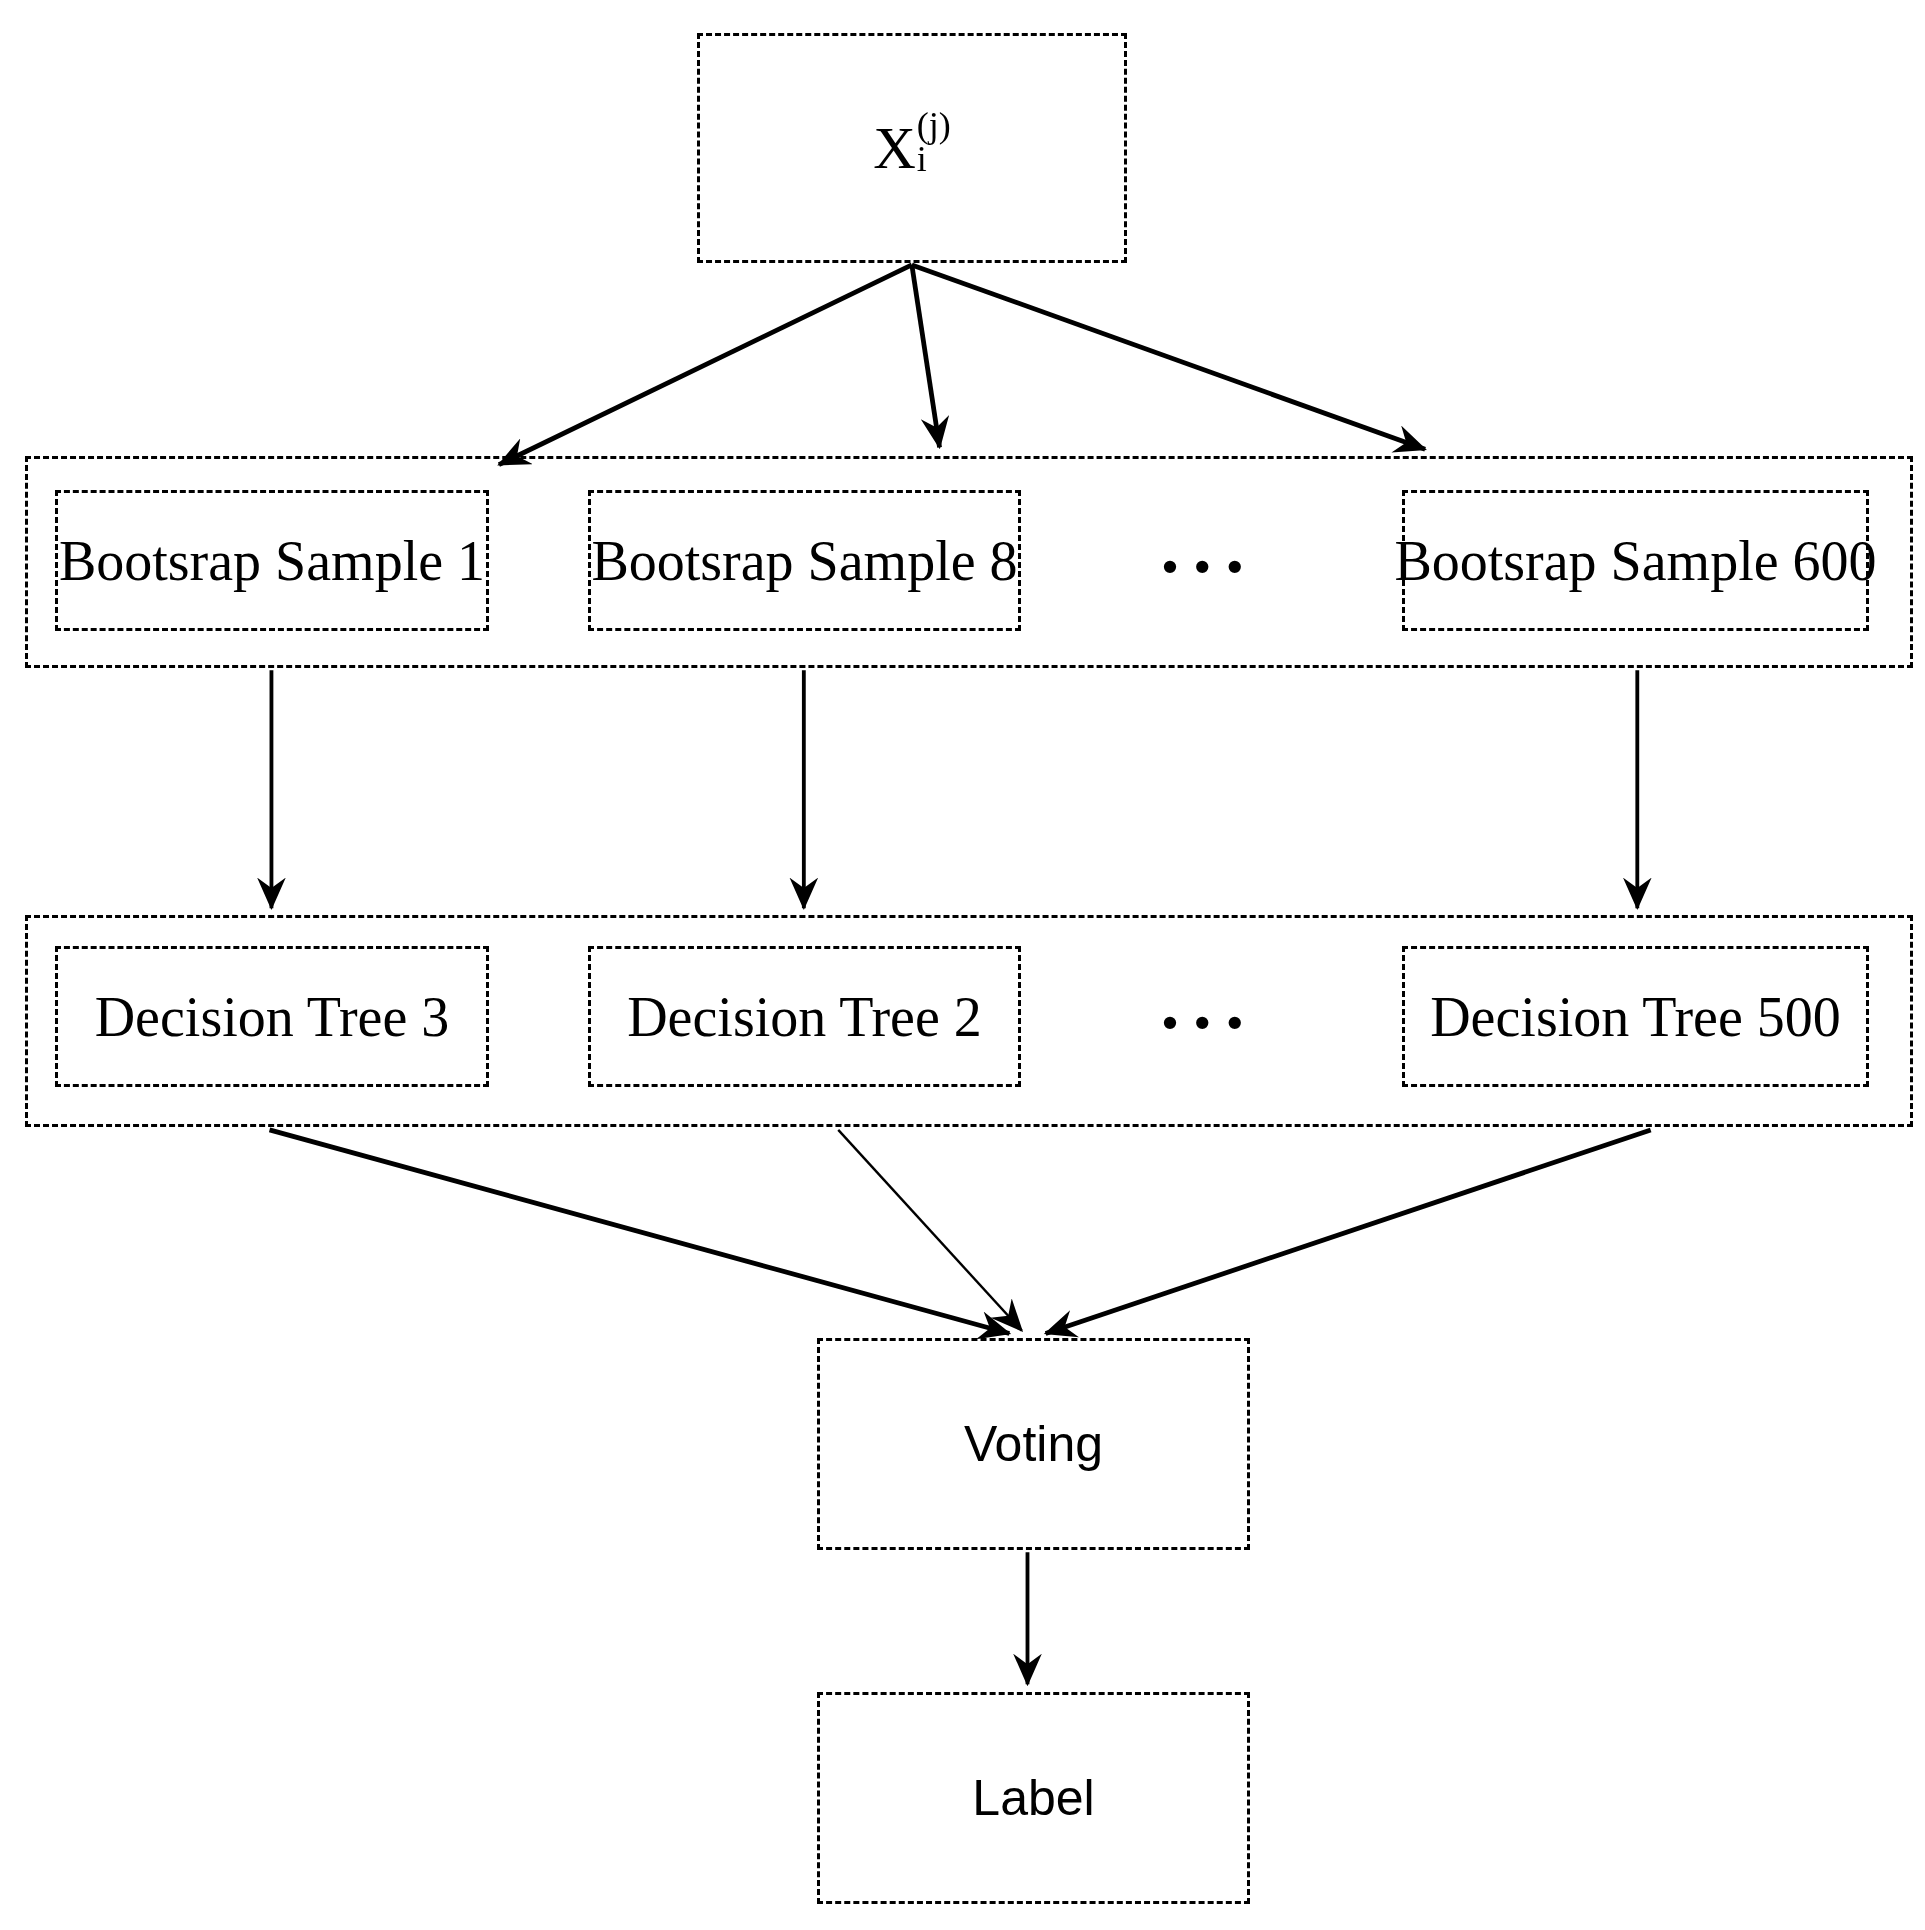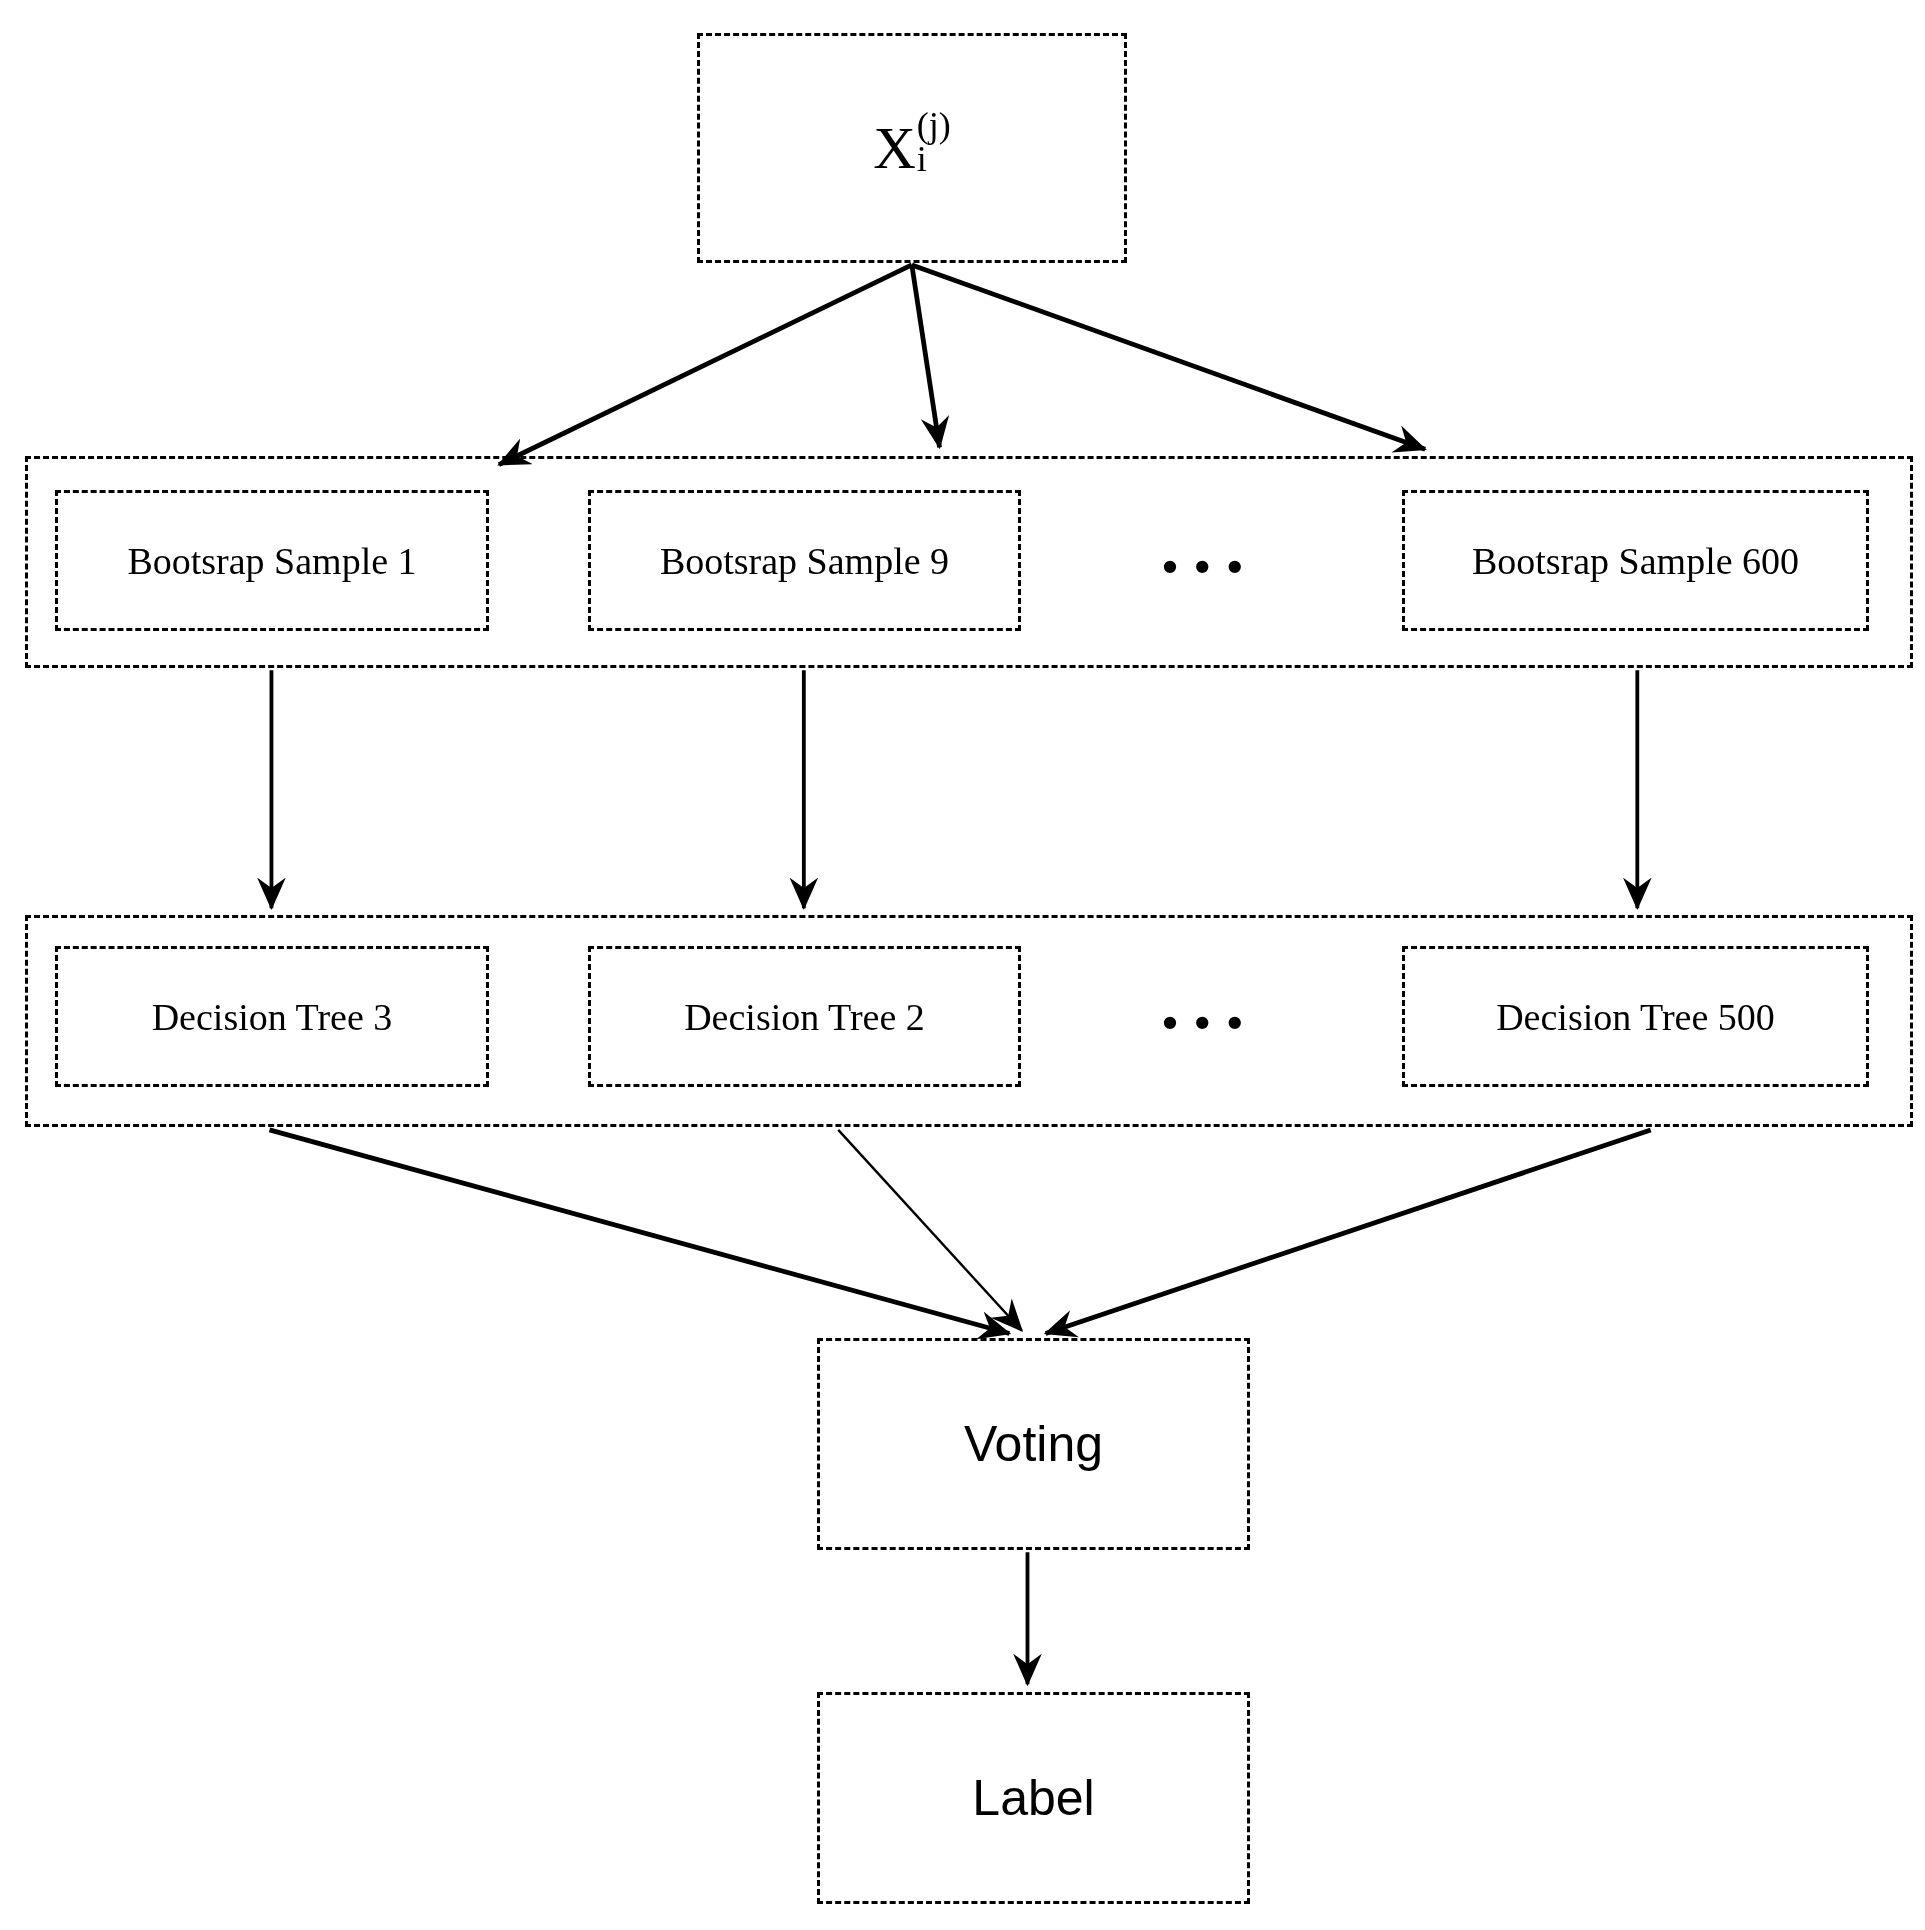--- a/index.html
+++ b/index.html
@@ -16,21 +16,21 @@
     position: absolute;
     border: 3.8px dashed #000000;
     box-sizing: border-box;
     background: transparent;
     display: flex;
     align-items: center;
     justify-content: center;
   }
   .container-row { background: transparent; }
   .node-label {
-    font-size: 38px;
+    font-size: 56px;
     white-space: nowrap;
     text-align: center;
   }
   .sans-label {
     font-family: "Liberation Sans", sans-serif;
     font-size: 50px;
   }
   .formula {
     font-size: 59px;
     line-height: 1;
@@ -102,21 +102,21 @@
         </span>
     </div>
   </div>
 
   <div class="box container-row" style="left:25px; top:456px; width:1888px; height:212px;"></div>
 
   <div class="box" style="left:55px; top:490px; width:434px; height:141px;">
     <span class="node-label">Bootsrap Sample 1</span>
   </div>
   <div class="box" style="left:588px; top:490px; width:433px; height:141px;">
-    <span class="node-label">Bootsrap Sample 9</span>
+    <span class="node-label">Bootsrap Sample 8</span>
   </div>
   <div class="dots-wrap" style="left:1099px; top:490px; width:220px; height:141px;">
     <span class="dots">...</span>
   </div>
   <div class="box" style="left:1402px; top:490px; width:467px; height:141px;">
     <span class="node-label">Bootsrap Sample 600</span>
   </div>
 
   <div class="box container-row" style="left:25px; top:915px; width:1888px; height:212px;"></div>
 

